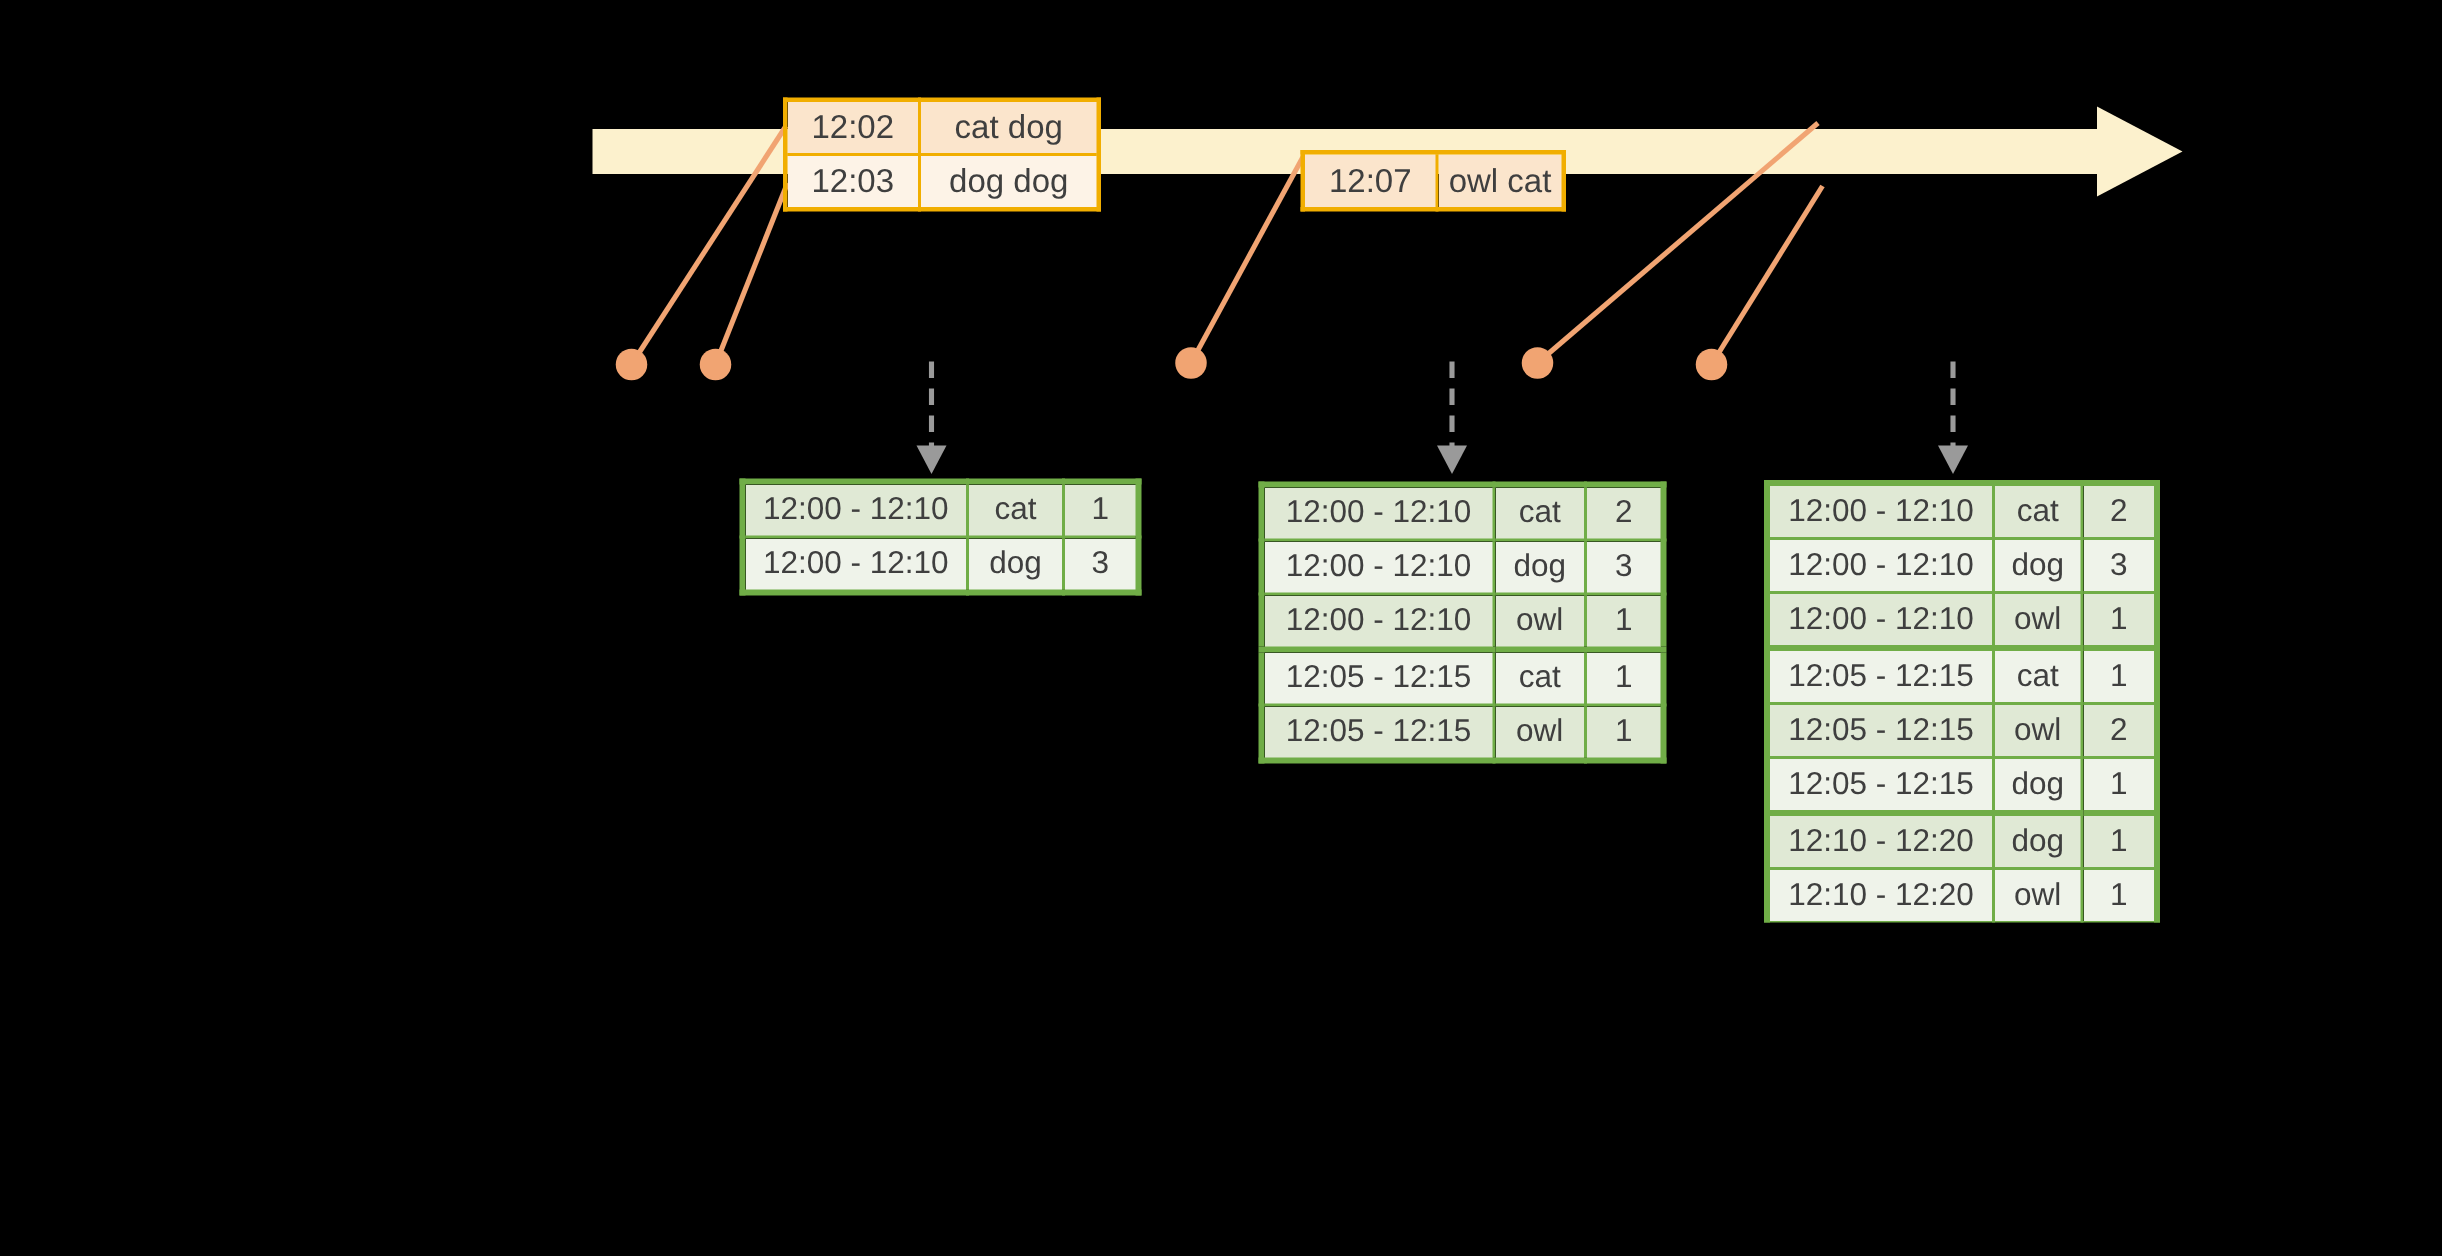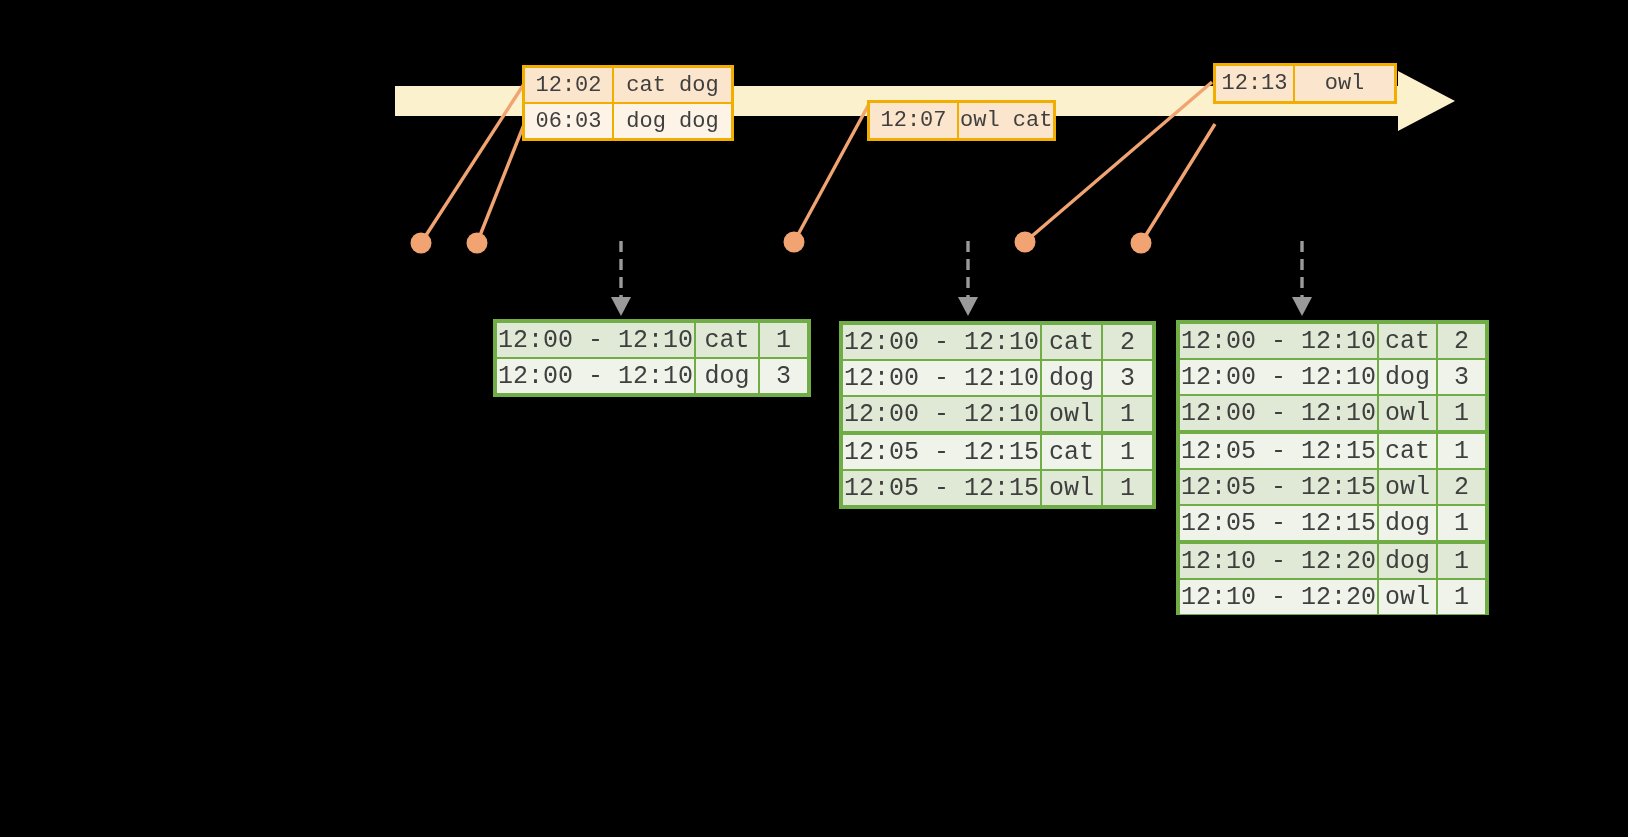--- a/index.html
+++ b/index.html
@@ -1,17 +1,17 @@
 <!DOCTYPE html>
 <html style="--background: #000000; --timeline-band: #FCF1CD; --event-border: #F1AE00; --event-row-dark: #FBE5CC; --event-row-light: #FDF3E7; --dot: #F1A472; --arrow-gray: #9A9A9A; --result-border: #70AD47; --result-row-dark: #E0E9D5; --result-row-light: #EFF3EA; --text: #3F3F3F;"><head>
 <meta charset="utf-8">
 <style>
   html,body{margin:0;padding:0;}
   body{background:#000;font-family:"Liberation Sans", sans-serif;}
-  .canvas{position:relative;width:1628px;height:615px;background:var(--background,#000);overflow:hidden;font-family:Liberation Mono, monospace;}
+  .canvas{position:relative;width:1628px;height:615px;background:var(--background,#000);overflow:hidden;}
   .band{position:absolute;left:395px;top:86px;width:1003px;height:30px;background:var(--timeline-band,#FCF1CD);}
   svg.overlay{position:absolute;left:0;top:0;}
   .connector{stroke:var(--dot,#F1A472);stroke-width:3.4;}
   .dot{fill:var(--dot,#F1A472);}
   .trigger{stroke:var(--arrow-gray,#9A9A9A);stroke-width:3.4;stroke-dasharray:11 7;}
   .trigger-head{fill:var(--arrow-gray,#9A9A9A);}
   .timeline-head{fill:var(--timeline-band,#FCF1CD);}
 
   table{position:absolute;border-collapse:collapse;table-layout:fixed;color:var(--text,#3F3F3F);}
   td{text-align:center;vertical-align:middle;overflow:hidden;white-space:nowrap;}
@@ -21,21 +21,21 @@
   .event-table td{border:2px solid var(--event-border,#F1AE00);height:32px;}
   .event-table tr:nth-child(odd) td{background:var(--event-row-dark,#FBE5CC);}
   .event-table tr:nth-child(even) td{background:var(--event-row-light,#FDF3E7);}
   .et1 td:first-child{width:85px}  .et1 td:last-child{width:115px}
   .et2 td:first-child{width:85px}  .et2 td:last-child{width:80px}
   .et2 td{height:33px}
   .et3 td:first-child{width:75px}  .et3 td:last-child{width:97px}
   .et3 td{height:33px}
 
   
-  .result-table{border:4px solid var(--result-border,#70AD47);font-size:25px;}
+  .result-table{border:4px solid var(--result-border,#70AD47);font-size:21px;}
   .result-table td{border:2px solid var(--result-border,#70AD47);height:32px;}
   .result-table tr:nth-child(odd) td{background:var(--result-row-dark,#E0E9D5);}
   .result-table tr:nth-child(even) td{background:var(--result-row-light,#EFF3EA);}
   .result-table tr.group-start td{border-top:4px solid var(--result-border,#70AD47);}
   .rt1 td:nth-child(1){width:145px} .rt1 td:nth-child(2){width:60px} .rt1 td:nth-child(3){width:45px}
   .rt2 td:nth-child(1){width:150px} .rt2 td:nth-child(2){width:57px} .rt2 td:nth-child(3){width:47px}
   .rt3 td:nth-child(1){width:146px} .rt3 td:nth-child(2){width:55px} .rt3 td:nth-child(3){width:45px}
 </style>
 </head>
 <body>
@@ -68,41 +68,37 @@
     <polygon class="trigger-head" points="1292,297 1312,297 1302,316"></polygon>
   </svg>
 
   <table class="event-table et1" style="left:522px;top:65px">
       <tbody>
         <tr>
           <td>12:02</td>
           <td>cat dog</td>
         </tr>
         <tr>
-          <td>06:03</td>
+          <td>12:03</td>
           <td>dog dog</td>
         </tr>
       </tbody>
     </table>
 
   <table class="event-table et2" style="left:867px;top:100px">
       <tbody>
         <tr>
           <td>12:07</td>
           <td>owl cat</td>
         </tr>
       </tbody>
     </table>
 
   <table class="event-table et3" style="left:1213px;top:63px">
       <tbody>
-        <tr>
-          <td>12:13</td>
-          <td>owl</td>
-        </tr>
       </tbody>
     </table>
 
   <table class="result-table rt1" style="left:493px;top:319px">
       <tbody>
         <tr>
           <td>12:00 - 12:10</td>
           <td>cat</td>
           <td>1</td>
         </tr>

